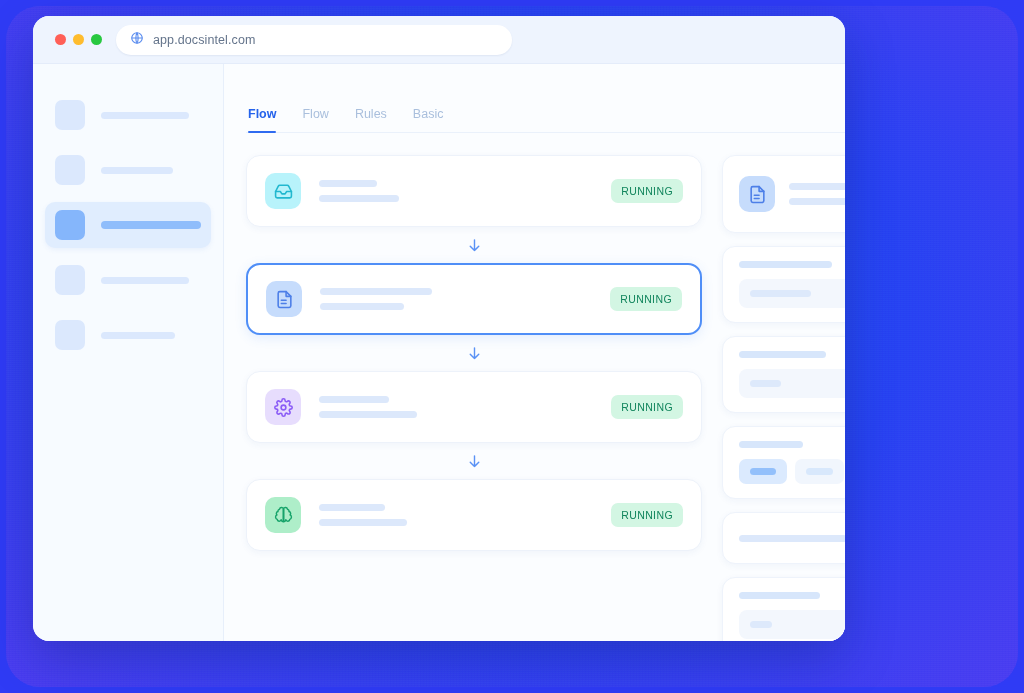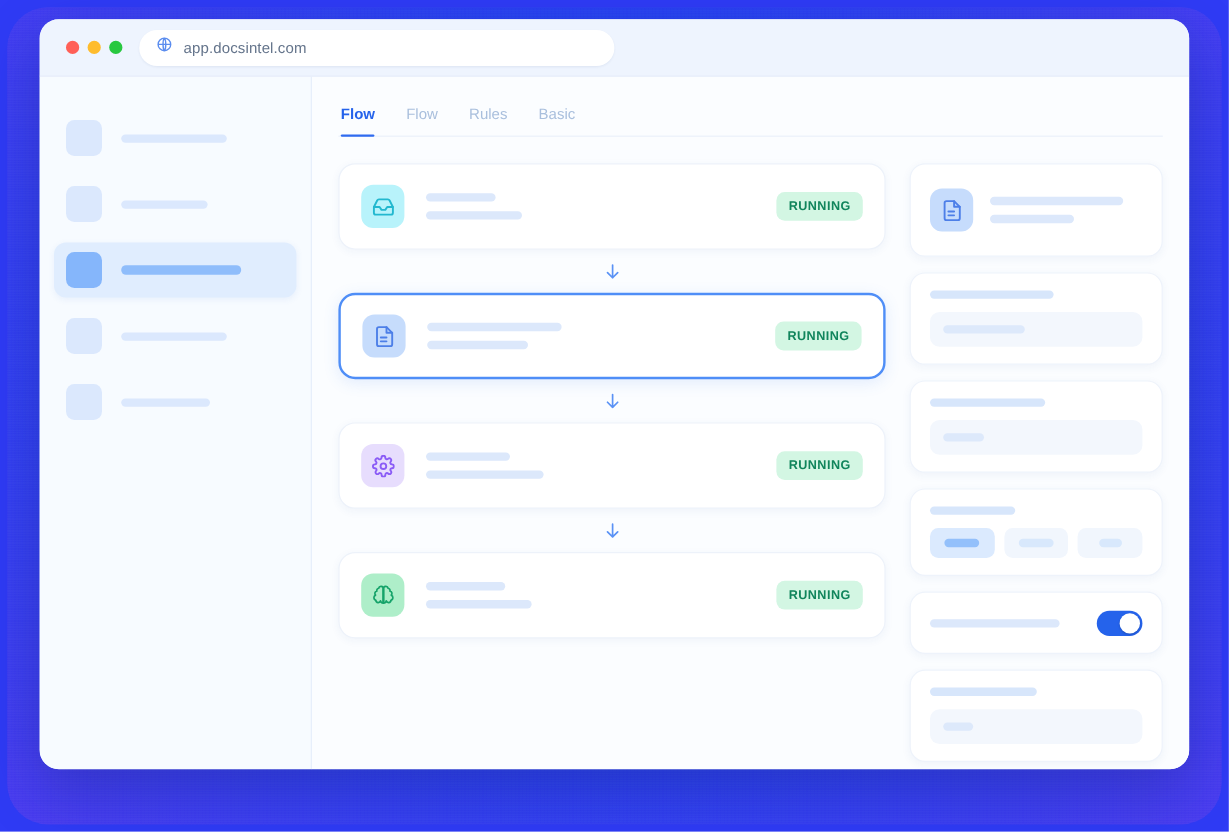--- a/index.html
+++ b/index.html
@@ -33,21 +33,21 @@
     background-image:
       repeating-linear-gradient(0deg, rgba(255,255,255,.05) 0 1px, transparent 1px 2px),
       repeating-linear-gradient(90deg, rgba(90,60,240,.07) 0 1px, transparent 1px 3px);
     mix-blend-mode: overlay;
   }
 
   
   .window {
     position: absolute;
     left: 33px; top: 16px;
-    width: 958px; height: 625px;
+    width: 812px; height: 625px;
     background: #f7faff;
     border-radius: 16px;
     overflow: hidden;
     box-shadow: 0 18px 50px rgba(12,24,90,.28);
   }
 
   
   .titlebar {
     height: 48px;
     background: #eef4fe;
@@ -133,20 +133,21 @@
     display: flex;
     gap: 26px;
     border-bottom: 1px solid #eaf1fb;
     padding: 0 2px;
   }
   .tab {
     font-size: 12.5px;
     color: #a9bfdd;
     padding: 6px 0 11px 0;
     position: relative;
+    margin-top: 19px;
   }
   .tab.active { color: #2563eb; font-weight: bold; }
   .tab.active::after {
     content: "";
     position: absolute;
     left: 0; right: 0; bottom: -1px;
     height: 2.5px;
     border-radius: 2px;
     background: #2f6bf0;
   }
@@ -182,21 +183,21 @@
     align-items: center;
     justify-content: center;
     flex: 0 0 auto;
     margin-right: 18px;
   }
   .icon-tile svg { width: 19px; height: 19px; }
   .sk-lines { flex: 1; display: flex; flex-direction: column; gap: 8px; }
   .sk { height: 7px; border-radius: 4px; background: #dce8fb; }
   .badge {
     font-size: 10.5px;
-    font-weight: bold;
+    font-weight: normal;
     letter-spacing: .4px;
     padding: 6px 10px;
     border-radius: 7px;
     background: #d3f6e3;
     color: #11855c;
     flex: 0 0 auto;
   }
   .arrow {
     height: 36px;
     display: flex;

